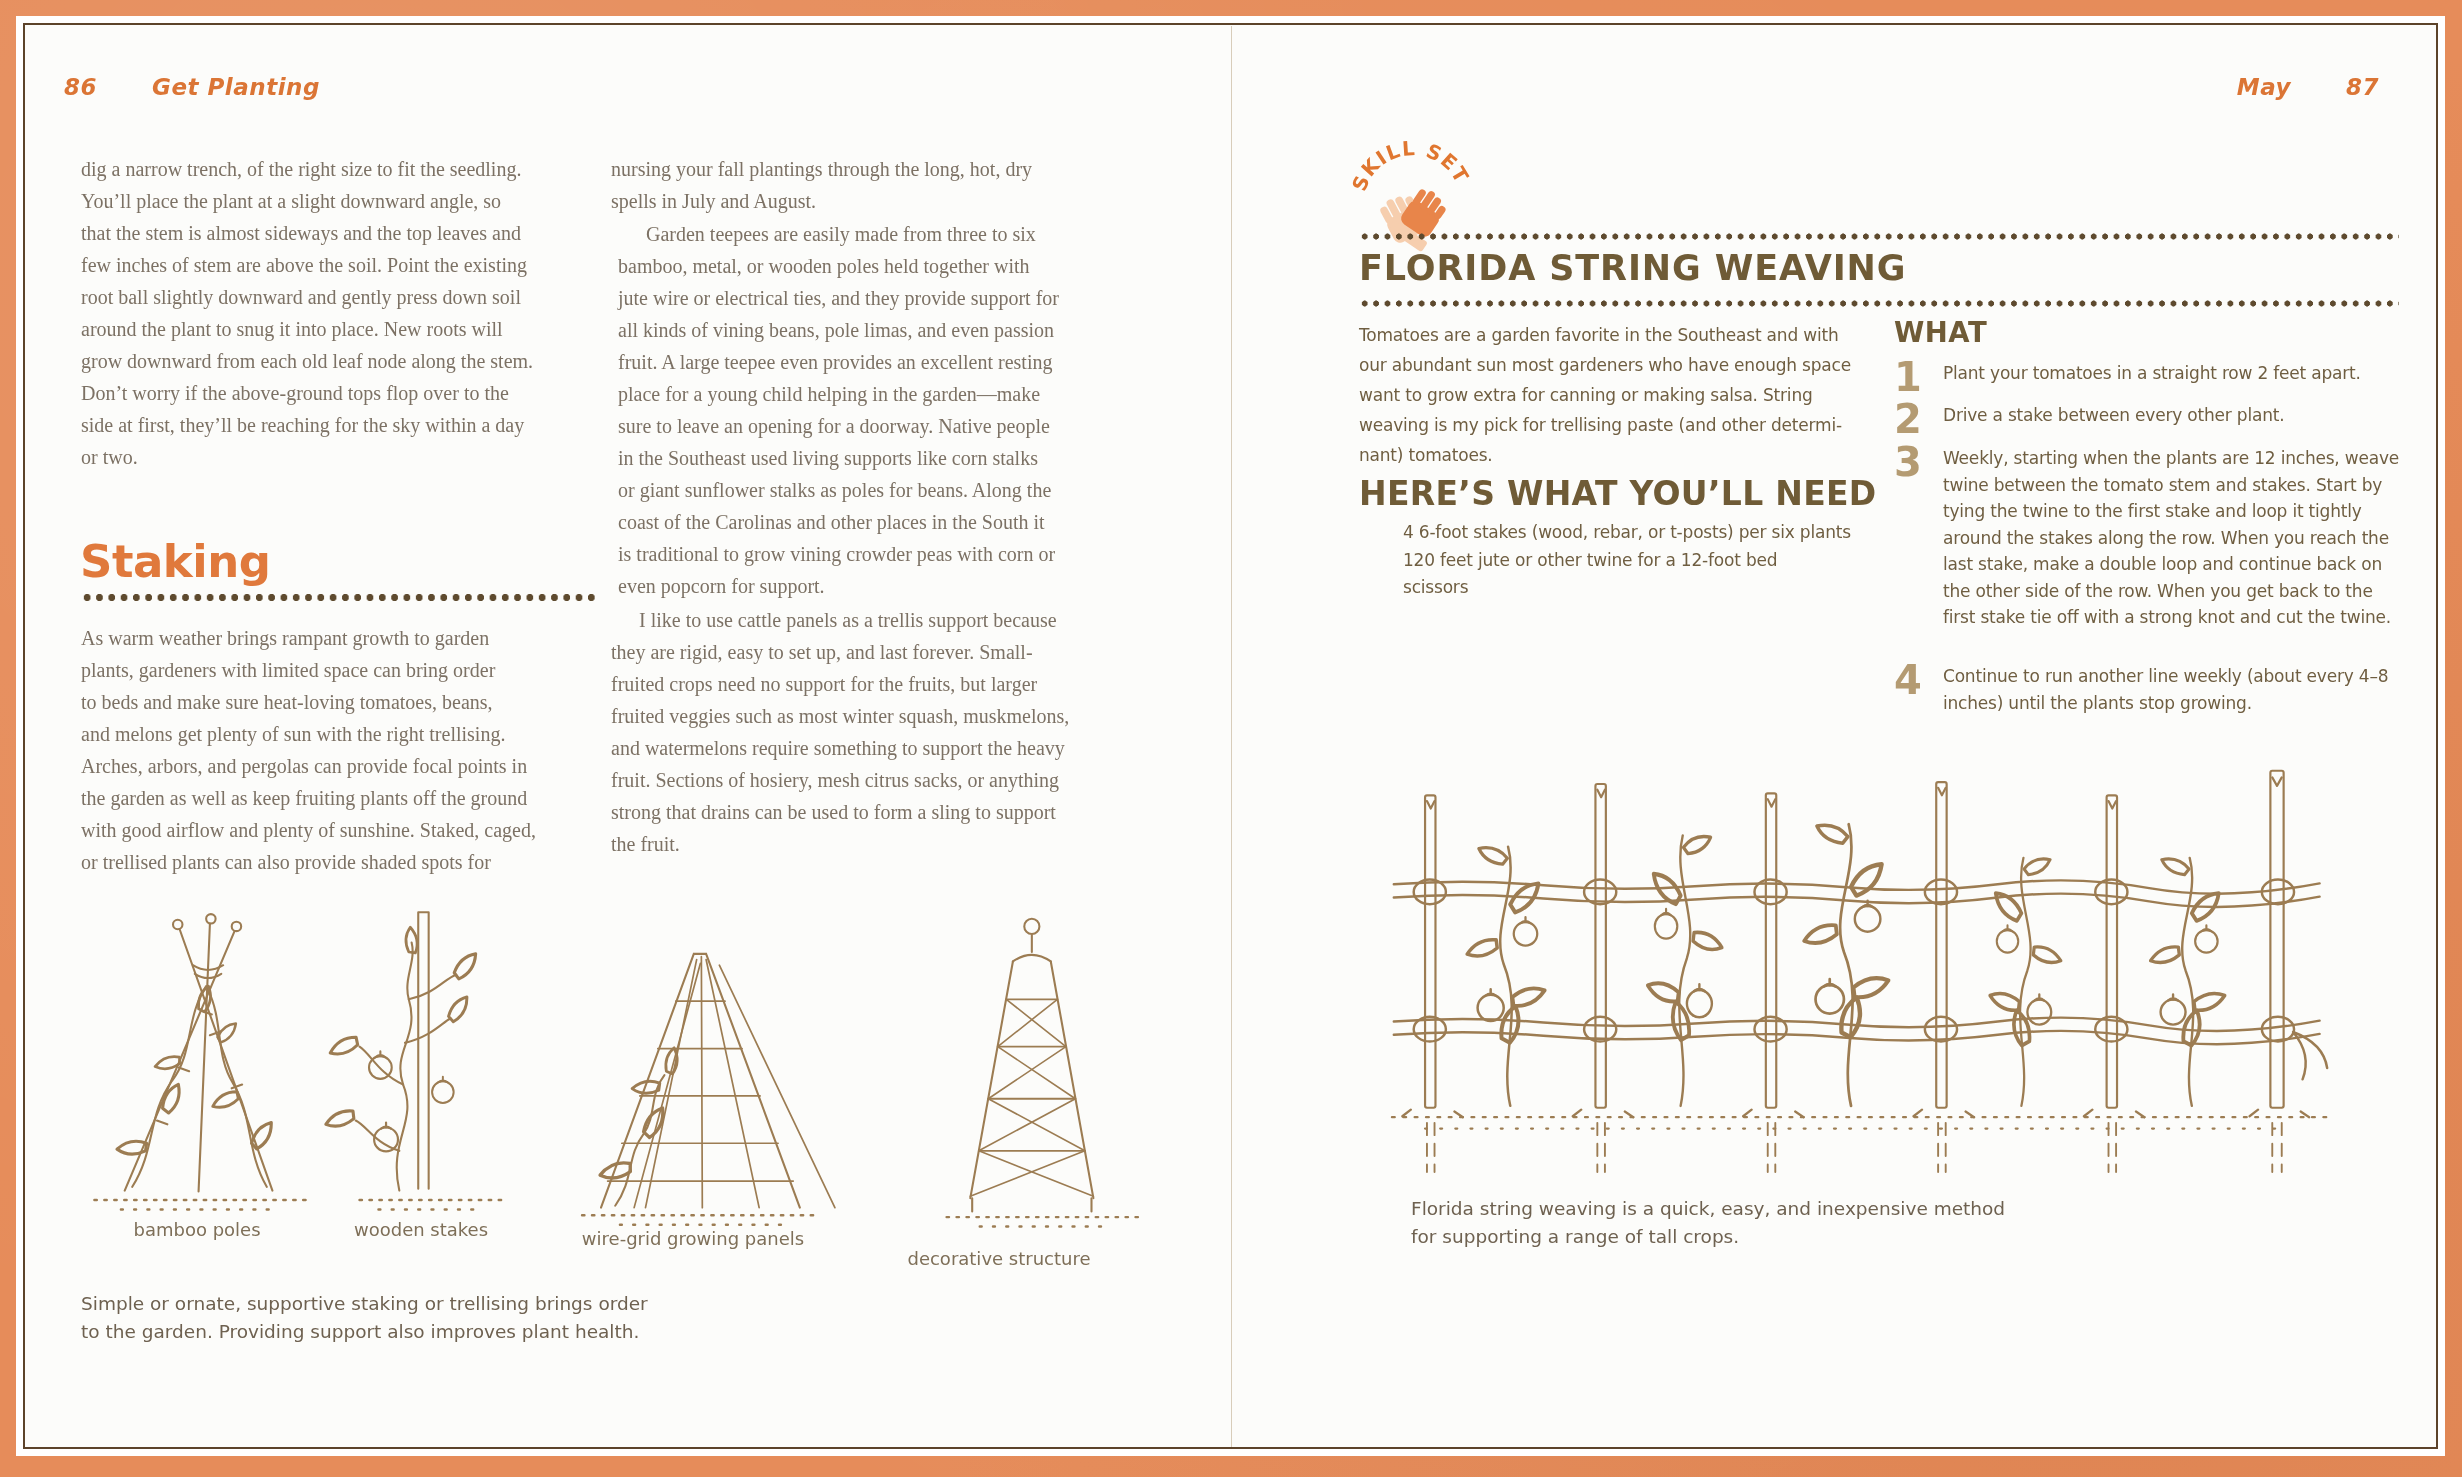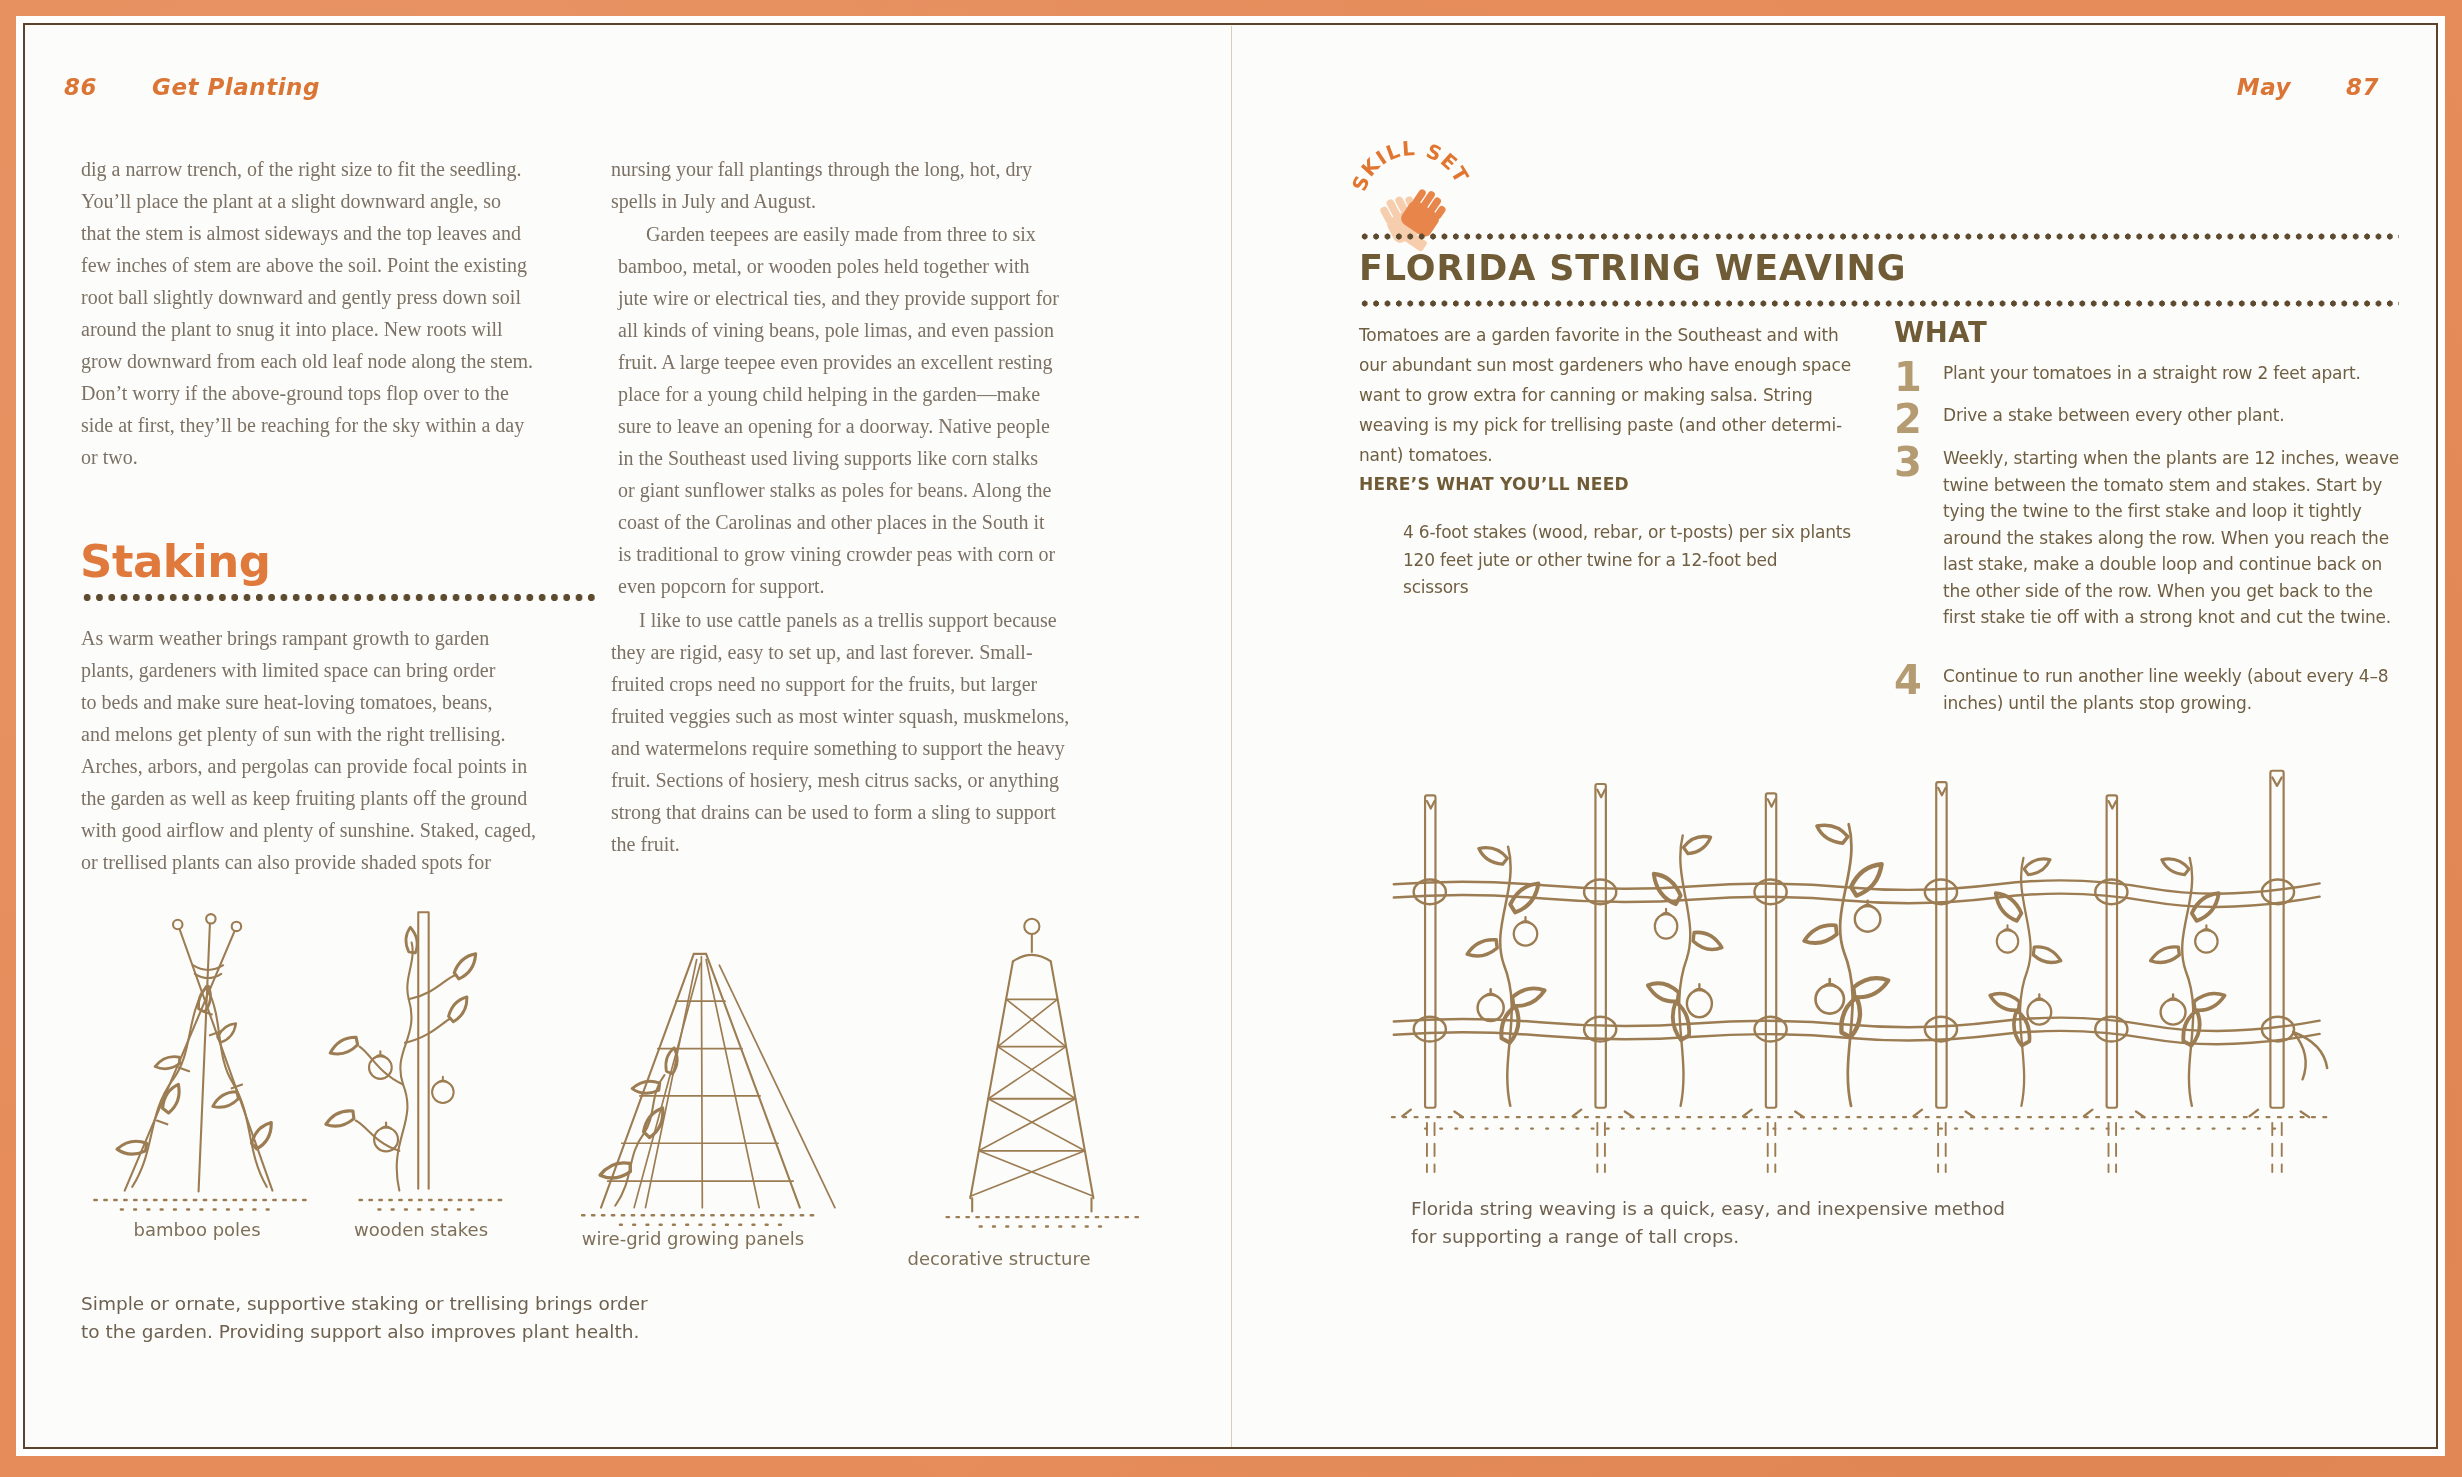--- a/index.html
+++ b/index.html
@@ -33,21 +33,21 @@
   .staking-h { font-family:"DejaVu Sans", sans-serif; font-weight:bold; font-size:45px; color:#E0793C; letter-spacing:-0.5px; }
 
   .dotrule { height:8.5px; background-repeat:repeat-x; background-position:left center; }
   .dots-big  { background-image:radial-gradient(circle, #5E4A2E 3.2px, transparent 3.7px); background-size:12.3px 8.5px; }
   .dots-small{ background-image:radial-gradient(circle, #5E4A2E 2.7px, transparent 3.1px); background-size:11.4px 8.5px; }
 
   
   .sansbody { font-family:"DejaVu Sans", sans-serif; font-size:17px; line-height:30px; color:#6F5E41; letter-spacing:-0.2px; }
   .h-brown  { font-family:"DejaVu Sans", sans-serif; font-weight:bold; color:#6F5B36; }
   .title-h  { font-size:35px; letter-spacing:0.9px; }
-  .need-h   { font-size:17px; letter-spacing:0.3px; }
+  .need-h   { font-size:33px; letter-spacing:0.3px; }
   .steps-h  { font-size:27.5px; letter-spacing:0.5px; }
   .need-list{ line-height:27.5px;margin-left:44px; }
 
   .step { position:absolute; left:1894px; width:516px; }
   .step-num { position:absolute; left:0; top:-5.7px; font-family:"DejaVu Sans", sans-serif;
     font-weight:bold; font-size:40px; color:#B49B72; }
   .step-text { margin-left:49px; font-family:"DejaVu Sans", sans-serif; font-size:17px;
     line-height:26.5px; color:#6F5E41; letter-spacing:-0.2px; white-space:pre; }
 
   .caption { font-family:"DejaVu Sans", sans-serif; font-size:18px; color:#7E6F58; }

